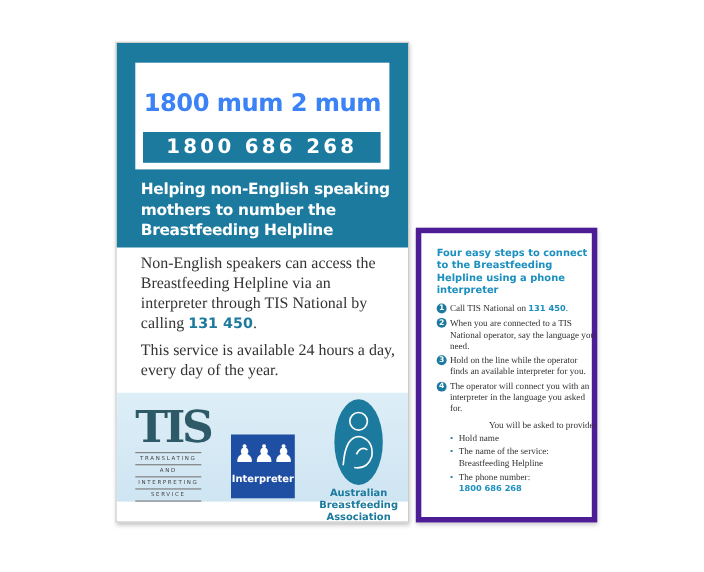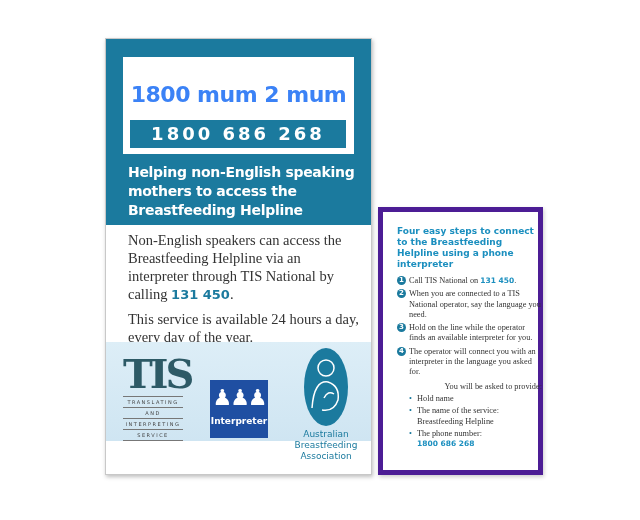--- a/index.html
+++ b/index.html
@@ -7,31 +7,31 @@
   .card-left { position:absolute; left:105px; top:38px; width:267px; height:437px; background:#fff; box-shadow:1px 2px 4px rgba(0,0,0,0.25); border:1px solid #c8c8c8; box-sizing:border-box; overflow:hidden; }
   .hero { position:absolute; left:0; top:0; width:100%; height:186px; background:#1b7a9e; }
   .hero-box { position:absolute; left:17px; top:18px; width:231px; height:97px; background:#fff; box-sizing:border-box; }
   .hero-title { position:absolute; left:0; top:4px; width:100%; text-align:center; font-family:"DejaVu Sans", sans-serif; font-weight:bold; color:#1b7a9e; font-size:16.5px; letter-spacing:-0.3px; }
   .hero-vanity { position:absolute; left:0; top:25px; width:100%; text-align:center; font-family:"DejaVu Sans", sans-serif; font-weight:bold; color:#3b82f6; font-size:22px; letter-spacing:-0.5px; }
   .hero-number { position:absolute; left:7px; top:63px; width:216px; height:28px; background:#1b7a9e; color:#fff; text-align:center; font-family:"DejaVu Sans", sans-serif; font-weight:bold; font-size:18px; line-height:28px; letter-spacing:3px; }
   .hero-sub { position:absolute; left:22px; top:124px; width:240px; color:#fff; font-family:"DejaVu Sans", sans-serif; font-weight:bold; font-size:14px; line-height:19px; letter-spacing:-0.3px; }
   .body-text { position:absolute; left:22px; top:192px; width:235px; color:#333; font-size:14.5px; line-height:18px; }
   .body-text p { margin:0 0 6px 0; }
   .hl { color:#1b7a9e; font-family:"DejaVu Sans", sans-serif; font-weight:bold; font-size:13px; }
-  .logos { position:absolute; left:0; top:303px; width:100%; height:99px; background:linear-gradient(#ddeef7, #cfe5f2); }
+  .logos { position:absolute; left:0; top:318px; width:100%; height:99px; background:linear-gradient(#ddeef7, #cfe5f2); }
   .tis { position:absolute; left:17px; top:10px; width:60px; text-align:center; }
   .tis-mark { font-family:"DejaVu Serif", serif; font-weight:bold; color:#2d5a66; font-size:40px; line-height:44px; letter-spacing:-3px; }
   .tis-line { font-family:"DejaVu Sans", sans-serif; font-size:5px; color:#444; letter-spacing:1.5px; border-top:1px solid #777; padding:2px 0; }
   .interp { position:absolute; left:104px; top:38px; width:58px; height:58px; background:#1f4fa2; color:#fff; text-align:center; }
   .interp-figs { font-size:22px; line-height:36px; letter-spacing:-2px; }
   .interp-label { font-family:"DejaVu Sans", sans-serif; font-size:9px; font-weight:bold; }
   .aba { position:absolute; left:180px; top:6px; width:80px; text-align:center; }
   .aba-oval { width:44px; height:78px; margin:0 auto; border-radius:50%; background:#1b7a9e; position:relative; }
   .aba-oval svg { position:absolute; left:0; top:0; }
-  .aba-text { font-family:"DejaVu Sans", sans-serif; font-weight:normal; color:#1b7a9e; font-size:9px; line-height:11px; margin-top:3px; }
+  .aba-text { font-family:"DejaVu Sans", sans-serif; font-weight:bold; color:#1b7a9e; font-size:9px; line-height:11px; margin-top:3px; }
 
   .card-right { position:absolute; left:378px; top:207px; width:165px; height:268px; background:#fff; border:5px solid #4c1d95; box-sizing:border-box; box-shadow:1px 2px 4px rgba(0,0,0,0.2); }
   .r-title { position:absolute; left:14px; top:14px; width:145px; font-family:"DejaVu Sans", sans-serif; font-weight:bold; color:#1b8fbf; font-size:9px; line-height:11px; }
   .steps { position:absolute; left:14px; top:64px; width:145px; list-style:none; margin:0; padding:0; font-size:8.3px; line-height:10.3px; color:#333; }
   .steps li { position:relative; padding-left:12px; margin-bottom:3px; }
   .num { position:absolute; left:0; top:0; width:9px; height:9px; border-radius:50%; background:#1b7a9e; color:#fff; font-family:"DejaVu Sans", sans-serif; font-weight:bold; font-size:7px; line-height:9px; text-align:center; }
   .provide { margin:2px 0 0 12px;text-align:right; }
   .bullets { list-style:none; margin:2px 0 0 12px; padding:0; }
   .bullets li { padding-left:8px; position:relative; margin-bottom:2px; }
   .bullets li::before { content:"•"; position:absolute; left:0; color:#1b7a9e; }
@@ -39,21 +39,21 @@
 </style>
 </head>
 <body>
 
 <div class="card-left">
   <div class="hero">
     <div class="hero-box">
       <div class="hero-vanity">1800 mum 2 mum</div>
       <div class="hero-number">1800 686 268</div>
     </div>
-    <div class="hero-sub">Helping non-English speaking mothers to access the Breastfeeding Helpline</div>
+    <div class="hero-sub">Helping non-English speaking mothers to number the Breastfeeding Helpline</div>
   </div>
 
   <div class="body-text">
     <p><span>Non-English speakers can access the Breastfeeding Helpline via an interpreter through TIS National by calling </span><span class="hl">131 450</span><span>.</span></p>
     <p>This service is available 24 hours a day, every day of the year.</p>
   </div>
 
   <div class="logos">
     <div class="tis">
       <div class="tis-mark">TIS</div>

